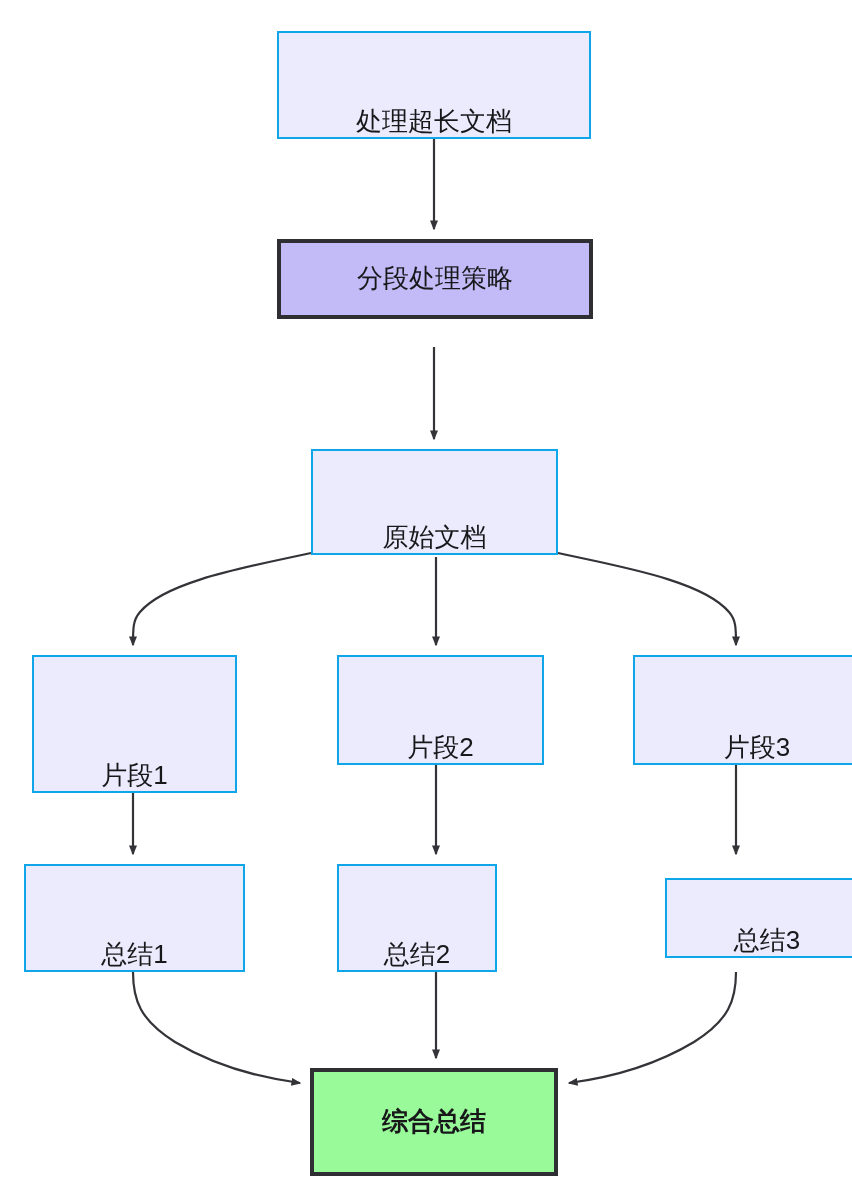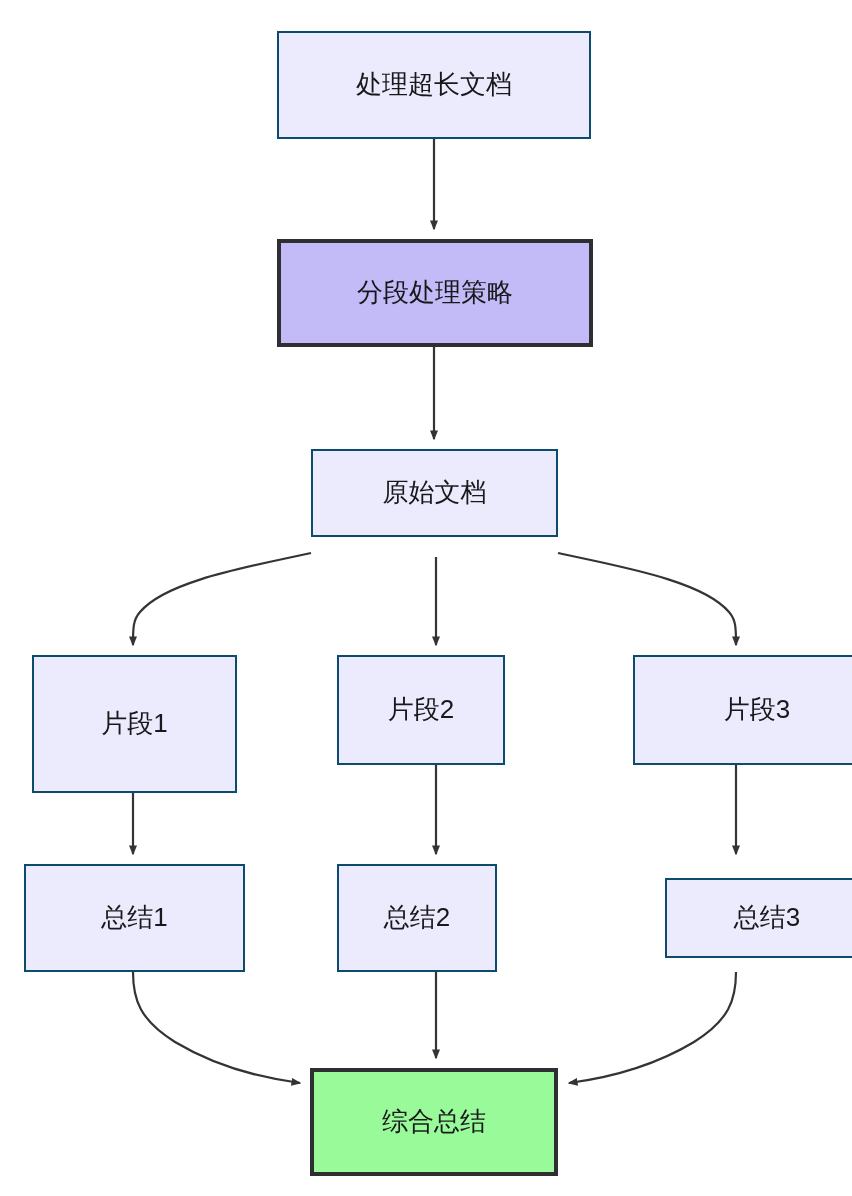--- a/index.html
+++ b/index.html
@@ -35,37 +35,39 @@
     text-align: center;
     line-height: 1.2;
     white-space: nowrap;
   }
   .node-label {
     display: block;
   }
   
   .style-default {
     background: #ECEAFD;
-    border: 2px solid #0c4a6e;
+    border: 2px solid #0ea5e9;
     color: #18181b;
     font-size: 26px;
+    align-items: flex-end;
   }
   
   .style-strategy {
     background: #C2BBF7;
     border: 4px solid #2E2E33;
     color: #18181b;
     font-size: 26px;
   }
   
   .style-final {
     background: #99FA99;
     border: 4px solid #2E2E33;
     color: #18181b;
     font-size: 26px;
+    font-weight: bold;
   }
 </style>
 </head>
 <body>
 
 <div id="diagram-root">
 
   <svg id="edge-layer" viewBox="0 0 852 1196" width="852" height="1196">
     <defs>
       <marker id="arrowhead" markerWidth="10" markerHeight="8" refX="8.6" refY="4" orient="auto" markerUnits="userSpaceOnUse">
@@ -93,33 +95,33 @@
 
     <path d="M436,972 L436,1058" fill="none" stroke="#333338" stroke-width="2.2" marker-end="url(#arrowhead)"></path>
 
     <path d="M736,972 C736,1000 729,1020 694,1042 C654,1066 607,1078 569,1083" fill="none" stroke="#333338" stroke-width="2.2" marker-end="url(#arrowhead)"></path>
   </svg>
 
   <div class="node style-default" style="left:277px; top:31px; width:314px; height:108px;">
     <span class="node-label">处理超长文档</span>
   </div>
 
-  <div class="node style-strategy" style="left:277px; top:239px; width:316px; height:108px;">
+  <div class="node style-strategy" style="left:277px; top:239px; width:316px; height:80px;">
     <span class="node-label">分段处理策略</span>
   </div>
 
-  <div class="node style-default" style="left:311px; top:449px; width:247px; height:88px;">
+  <div class="node style-default" style="left:311px; top:449px; width:247px; height:106px;">
     <span class="node-label">原始文档</span>
   </div>
 
   <div class="node style-default" style="left:32px; top:655px; width:205px; height:138px;">
     <span class="node-label">片段1</span>
   </div>
 
-  <div class="node style-default" style="left:337px; top:655px; width:168px; height:110px;">
+  <div class="node style-default" style="left:337px; top:655px; width:207px; height:110px;">
     <span class="node-label">片段2</span>
   </div>
 
   <div class="node style-default" style="left:633px; top:655px; width:248px; height:110px;">
     <span class="node-label">片段3</span>
   </div>
 
   <div class="node style-default" style="left:24px; top:864px; width:221px; height:108px;">
     <span class="node-label">总结1</span>
   </div>

